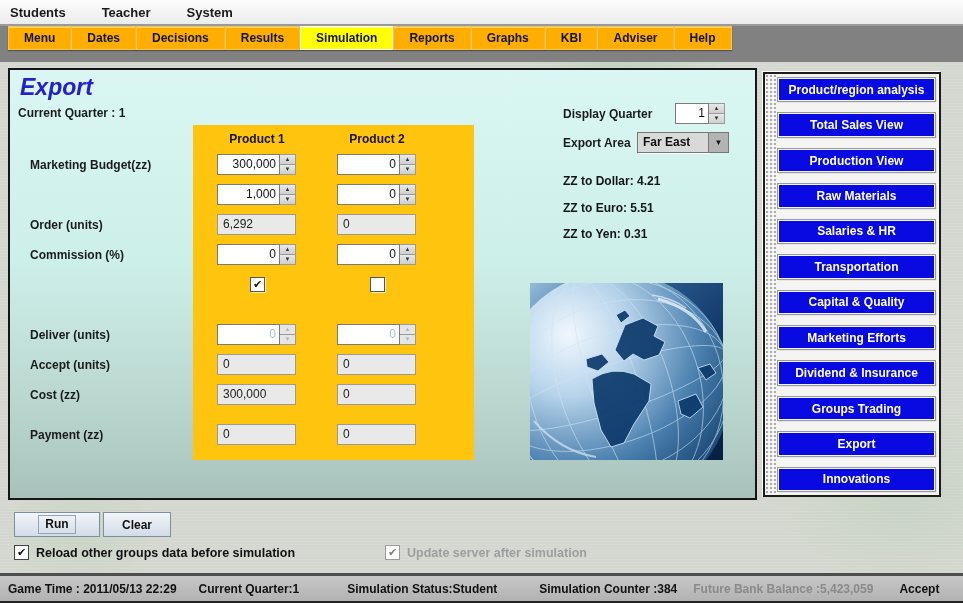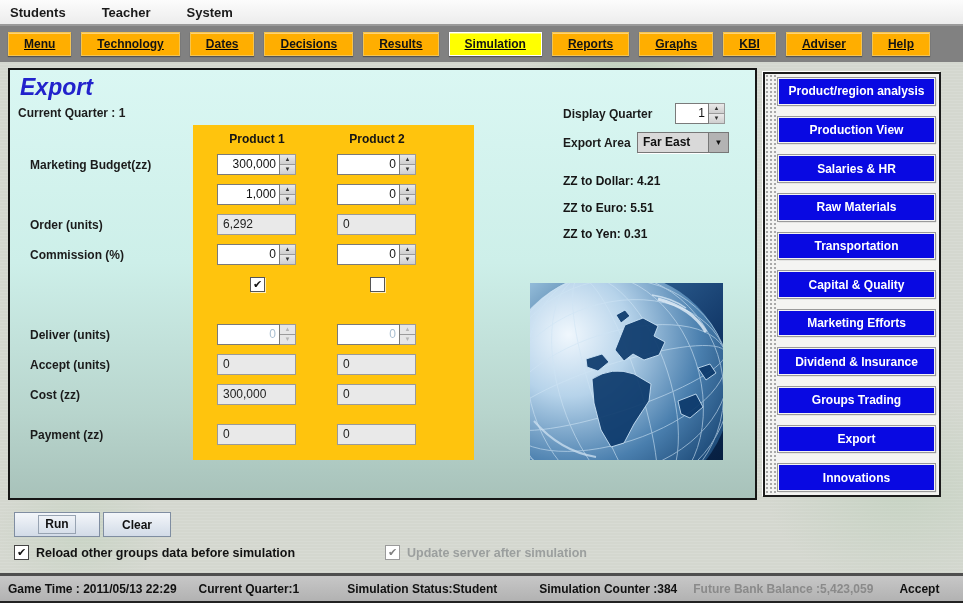--- a/index.html
+++ b/index.html
@@ -14,22 +14,22 @@
     position:absolute;left:0;top:0;width:963px;height:26px;
     background:linear-gradient(#fcfcfc,#ececec);
     border-bottom:2px solid #9a9a9a;box-sizing:border-box;
     display:flex;align-items:center;padding-left:10px;gap:36px;
     font-size:13px;font-weight:bold;color:#1a1a1a;
   }
   .menubar .mitem{cursor:default;}
   
   .toolbar{
     position:absolute;left:0;top:26px;width:963px;height:36px;
-    background:#818181;display:flex;align-items:center;
-    padding-left:8px;gap:10px;box-sizing:border-box;text-decoration:underline;
+    background:#818181;display:flex;align-items:flex-start;
+    padding-left:8px;box-sizing:border-box;
   }
   .tbtn{
     height:24px;display:inline-flex;align-items:center;justify-content:center;
     padding:0 15px;background:var(--orange,#ffae00);
     border:1px solid #f3c452;box-shadow:inset 0 1px 0 rgba(255,255,255,.45), 0 1px 1px rgba(0,0,0,.35);
     font-size:12px;font-weight:bold;color:#141414;cursor:pointer;box-sizing:border-box;white-space:nowrap;
   }
   .tbtn.active{background:var(--yellow,#ffff00);border:1px solid #ffffff;}
   
   .content{
@@ -139,21 +139,20 @@
 <div class="window">
 
   <div class="menubar" id="menubar">
       <div class="mitem">Students</div>
       <div class="mitem">Teacher</div>
       <div class="mitem">System</div>
     </div>
 
   <div class="toolbar" id="toolbar">
       <div class="tbtn">Menu</div>
-      <div class="tbtn">Technology</div>
       <div class="tbtn">Dates</div>
       <div class="tbtn">Decisions</div>
       <div class="tbtn">Results</div>
       <div class="tbtn active">Simulation</div>
       <div class="tbtn">Reports</div>
       <div class="tbtn">Graphs</div>
       <div class="tbtn">KBI</div>
       <div class="tbtn">Adviser</div>
       <div class="tbtn">Help</div>
     </div>
@@ -301,23 +300,24 @@
         <div class="ro" style="left: 327px; top: 354px;">0</div>
         <div class="rate" style="left: 553px; top: 104px;">ZZ to Dollar:  4.21</div>
         <div class="rate" style="left: 553px; top: 131px;">ZZ to Euro:  5.51</div>
         <div class="rate" style="left: 553px; top: 157px;">ZZ to Yen:  0.31</div>
       </div>
 
     <div class="sidebar">
       <div class="dots"></div>
       <div class="side-btns" id="side-btns">
           <div class="sbtn">Product/region analysis</div>
+          <div class="sbtn">Total Sales View</div>
           <div class="sbtn">Production View</div>
+          <div class="sbtn">Raw Materials</div>
           <div class="sbtn">Salaries &amp; HR</div>
-          <div class="sbtn">Raw Materials</div>
           <div class="sbtn">Transportation</div>
           <div class="sbtn">Capital &amp; Quality</div>
           <div class="sbtn">Marketing Efforts</div>
           <div class="sbtn">Dividend &amp; Insurance</div>
           <div class="sbtn">Groups Trading</div>
           <div class="sbtn">Export</div>
           <div class="sbtn">Innovations</div>
         </div>
     </div>
 

